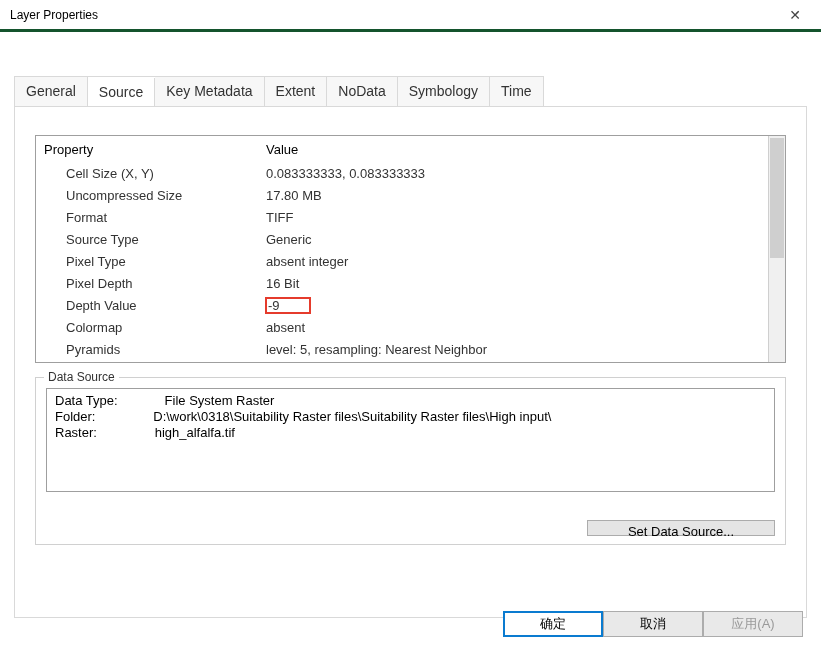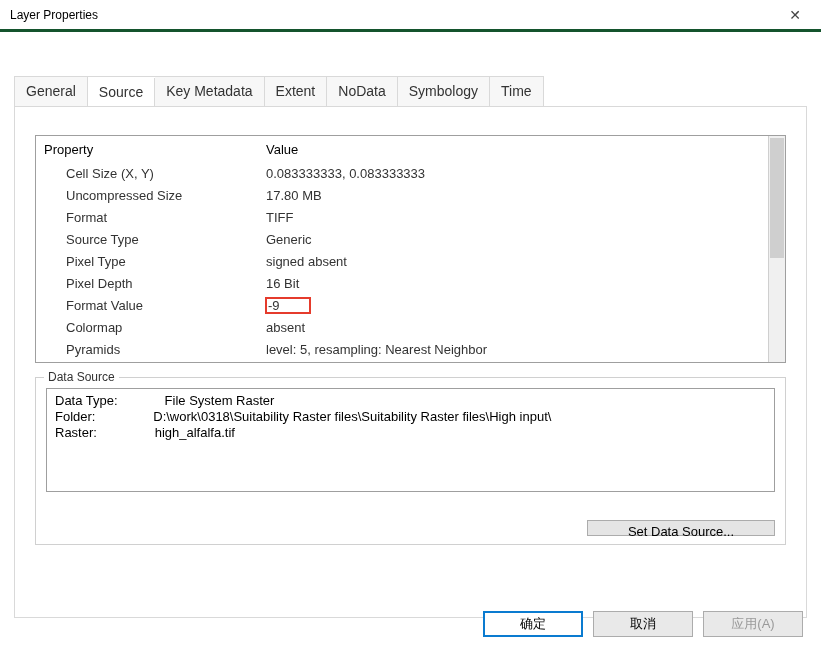--- a/index.html
+++ b/index.html
@@ -99,21 +99,21 @@
   .setds-btn{
     position:absolute; right:10px; bottom:8px;
     width:188px; height:16px;
     background:#e5e5e5; border:1px solid #acacac;
     font-size:13px; text-align:center; line-height:22px;
   }
 
   
   .btnbar {
     position:absolute; right:18px; bottom:12px;
-    display:flex; gap:10px;
+    display:flex; gap:0;
   }
   .btn {
     width:100px; height:26px;
     border:1px solid #acacac;
     background:#e9e9e9;
     font-size:13px;
     display:flex;align-items:center;justify-content:center;
   }
   .btn.default{ border:2px solid #0a7bd0; background:#fff;}
   .btn.disabled{ color:#9a9a9a;}
@@ -159,28 +159,28 @@
             <div class="row">
               <div class="col-p">Format</div>
               <div class="col-v">TIFF</div>
             </div>
             <div class="row">
               <div class="col-p">Source Type</div>
               <div class="col-v">Generic</div>
             </div>
             <div class="row">
               <div class="col-p">Pixel Type</div>
-              <div class="col-v">signed absent</div>
+              <div class="col-v">absent integer</div>
             </div>
             <div class="row">
               <div class="col-p">Pixel Depth</div>
               <div class="col-v">16 Bit</div>
             </div>
             <div class="row">
-              <div class="col-p">Format Value</div>
+              <div class="col-p">Depth Value</div>
               <div class="col-v"><span class="hl">-9</span></div>
             </div>
             <div class="row">
               <div class="col-p">Colormap</div>
               <div class="col-v">absent</div>
             </div>
             <div class="row">
               <div class="col-p">Pyramids</div>
               <div class="col-v">level: 5, resampling: Nearest Neighbor</div>
             </div>

